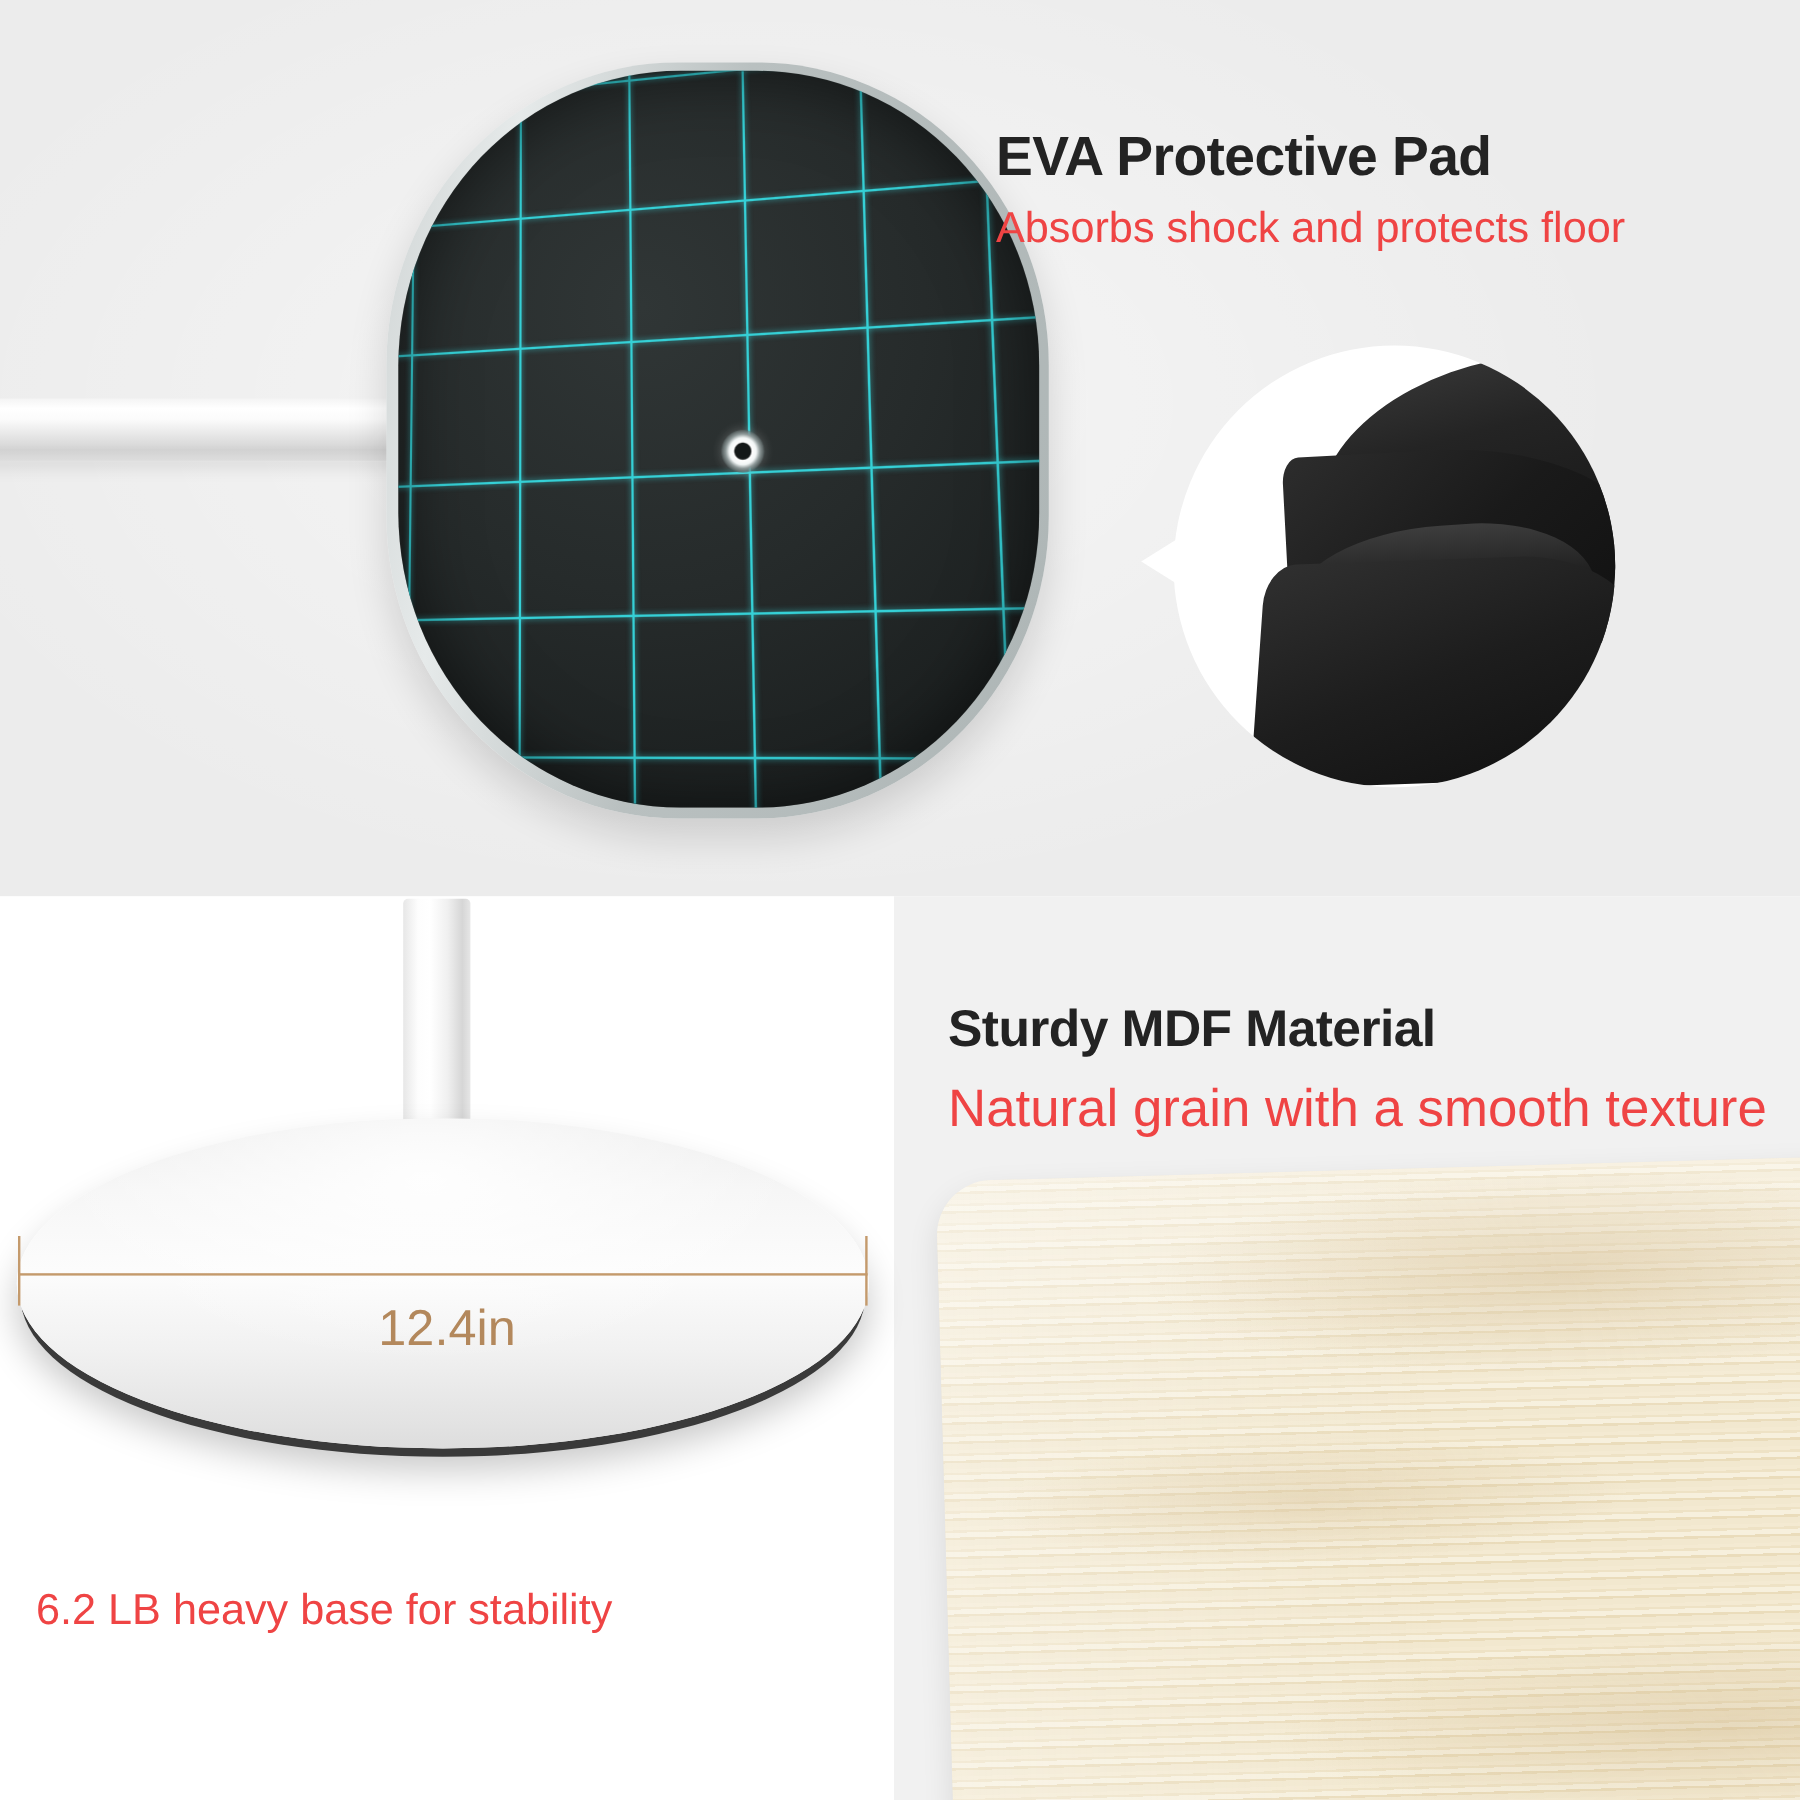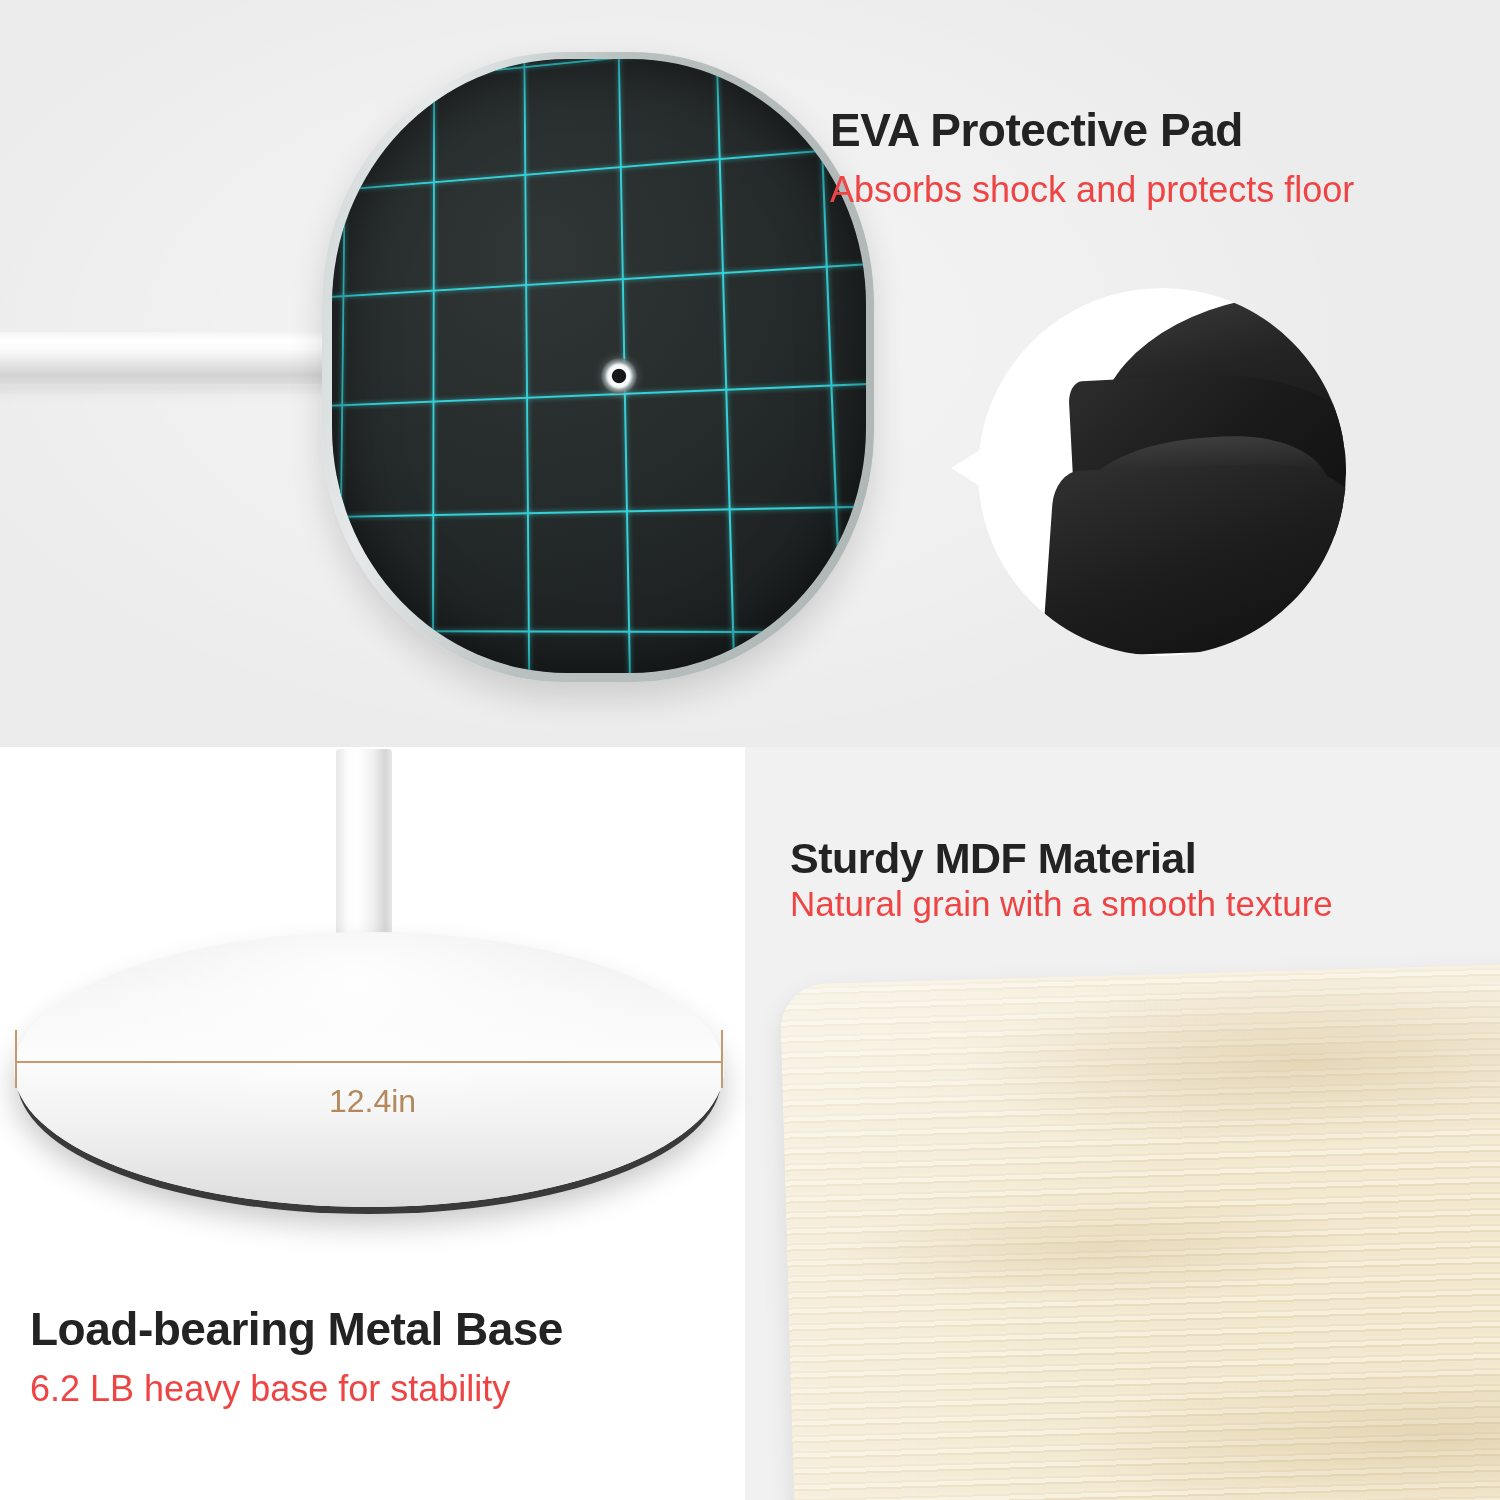--- a/index.html
+++ b/index.html
@@ -34,21 +34,21 @@
   .h-sub {
     color:#ef4444; white-space:nowrap; line-height:1.2;
   }
 
   #eva-head { left:830px; top:66px; }
   #eva-head .h-title { font-size:46px;margin-top:40px; }
   #eva-head .h-sub   { font-size:36px; margin-top:14px; }
 
   #mdf-head { left:790px; top:836px; }
   #mdf-head .h-title { font-size:43px; }
-  #mdf-head .h-sub   { font-size:35px; margin-top:2px; }
+  #mdf-head .h-sub   { font-size:44px; margin-top:17px; }
 
   #base-head { left:30px; top:1305px; }
   #base-head .h-title { font-size:46px; }
   #base-head .h-sub   { font-size:36px; margin-top:14px; }
 
   
   #pole-h {
     position:absolute; left:-10px; top:332px; width:380px; height:52px;
     background:linear-gradient(to bottom,
       #f4f4f4 0%, #ffffff 16%, #fbfbfb 34%,
@@ -179,21 +179,21 @@
     position:absolute; left:15px; top:314px; width:708px; height:2px;
     background:#c49a6c; z-index:16;
   }
   .dim-tick {
     position:absolute; top:283px; width:2px; height:58px; background:#c49a6c; z-index:16;
   }
   #dim-tick-l { left:15px; }
   #dim-tick-r { left:721px; }
   #dim-label {
     position:absolute; left:0; top:336px; width:745px; text-align:center;
-    font-size:32px; color:#b3885c; letter-spacing:0px; z-index:17;
+    font-size:42px; color:#b3885c; letter-spacing:0px; z-index:17;
   }
 
   
   #wood-wrap { position:absolute; left:745px; top:747px; width:755px; height:753px; overflow:hidden; z-index:12; }
   #wood-board {
     position:absolute; left:45px; top:225px; width:900px; height:760px;
     border-radius:46px 10px 10px 10px;
     transform:rotate(-1.6deg);
     background:
       linear-gradient(to bottom, rgba(255,255,255,.35), rgba(255,255,255,0) 30%),
@@ -268,21 +268,20 @@
     <div id="base-plate">
       <div id="base-plate-top"></div>
     </div>
     <div id="dim-line"></div>
     <div class="dim-tick" id="dim-tick-l"></div>
     <div class="dim-tick" id="dim-tick-r"></div>
     <div id="dim-label">12.4in</div>
   </div>
 
   <div class="head-block" id="base-head">
-    <div class="h-title">Load-bearing Metal Base</div>
     <div class="h-sub">6.2 LB heavy base for stability</div>
   </div>
 
   <div id="wood-wrap">
     <div id="wood-board">
       <div id="wood-grain"></div>
 
     </div>
   </div>
 

